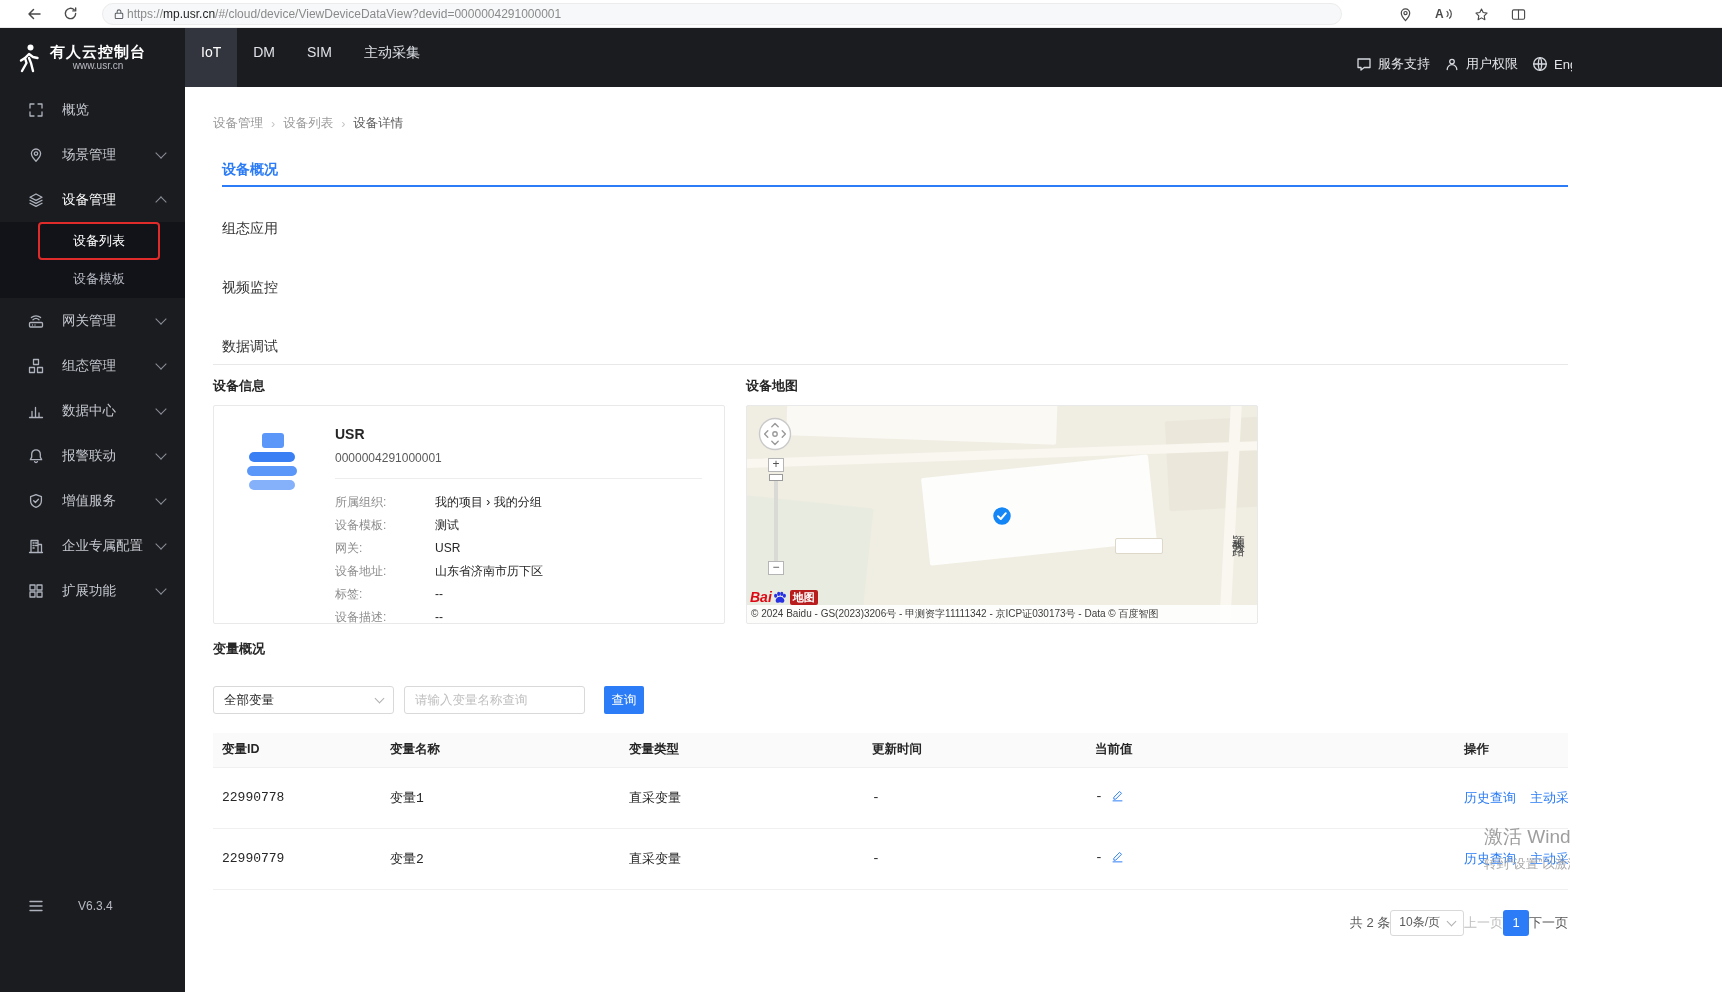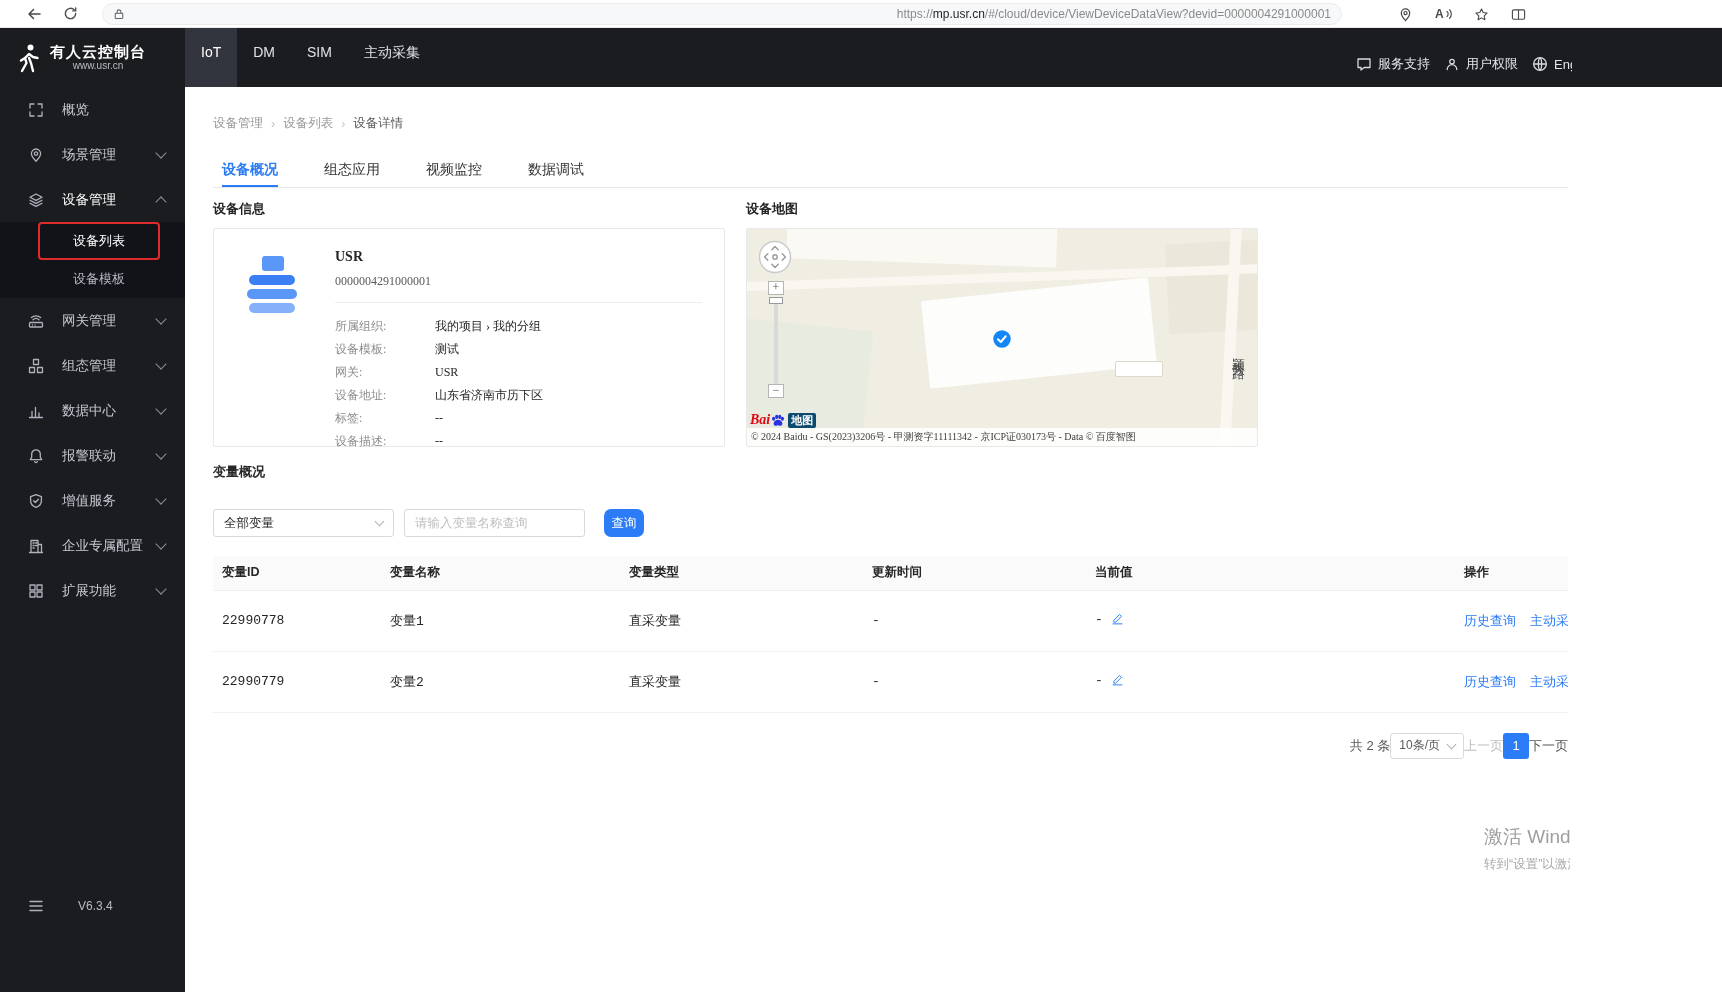--- a/index.html
+++ b/index.html
@@ -4,21 +4,21 @@
 <style>
   * { margin:0; padding:0; box-sizing:border-box; }
   html,body { background:#ddd; }
   body { font-family:"Liberation Sans","DejaVu Sans",sans-serif; }
   .screen { position:relative; width:1722px; height:992px; background:#fff; overflow:hidden; }
 
   
   .browser-bar { height:28px; background:#fff; border-bottom:1px solid #e9e9e9; display:flex; align-items:center; position:relative; }
   .bb-nav { display:flex; gap:21px; margin-left:26px; }
   .bb-ic { display:inline-flex; align-items:center; justify-content:center; color:#4a4a4a; cursor:pointer; }
-  .url-pill { margin-left:24px; height:22px; width:1240px; background:#f7f8fa; border:1px solid #ececec; border-radius:12px; display:flex; align-items:center; padding:0 10px; gap:2px; overflow:hidden;justify-content:space-between; }
+  .url-pill { margin-left:24px; height:22px; width:1240px; background:#f7f8fa; border:1px solid #ececec; border-radius:12px; display:flex; align-items:center; padding:0 10px; gap:2px; overflow:hidden; }
   .url-text { font-size:12px; white-space:nowrap; }
   .u-dim { color:#8a8a8a; }
   .u-host { color:#1f1f1f; }
   .bb-right { position:absolute; left:1398px; top:0; height:28px; display:flex; gap:22px; align-items:center; }
   .ra { font-size:12px; font-weight:bold; gap:2px; }
 
   
   .topnav { height:59px; background:#1b1c20; display:flex; align-items:stretch; color:#e3e5e9; position:relative; }
   .logo { width:185px; flex:none; display:flex; align-items:center; padding-left:14px; gap:8px; cursor:pointer; }
   .logo-title { display:block; font-size:15px; font-weight:bold; color:#fff; letter-spacing:1px; line-height:1.15; }
@@ -47,24 +47,24 @@
   .side-footer { position:absolute; top:812px; left:0; width:100%; display:flex; align-items:center; padding-left:28px; color:#b7bac3; font-size:12px; }
   .side-footer .ver { margin-left:34px; }
   .sf-ic { display:inline-flex; cursor:pointer; }
 
   
   .content { position:relative; flex:1; background:#fff; padding-left:28px; overflow:hidden; font-size:13px; color:#262626; }
   .breadcrumb { margin-top:28px; display:flex; gap:8px; align-items:center; color:#999; font-size:12.5px; }
   .breadcrumb .sep { color:#c4c4c4; }
   .breadcrumb .crumb { cursor:pointer; }
   .breadcrumb .crumb.current { color:#595959; cursor:default; }
-  .page-tabs { margin-top:22px; width:1355px; display:flex; gap:46px; padding-left:9px; border-bottom:1px solid #e8e8e8; }
+  .page-tabs { margin-top:22px; width:1355px; display:flex; gap:26px; padding-left:9px; border-bottom:1px solid #e8e8e8;flex-direction:column; }
   .ptab { height:33px; line-height:30px; font-size:14px; color:#333; cursor:pointer; }
   .ptab.active { color:#2b7cf6; font-weight:bold; border-bottom:2px solid #2b7cf6; }
-  .two-col { margin-top:12px; display:flex; gap:21px;font-family:Liberation Serif, serif; }
+  .two-col { margin-top:12px; display:flex; gap:21px; }
   .col { width:512px; flex:none; }
   .sec { font-size:13px; font-weight:bold; color:#262626; margin-bottom:10px; }
   .card { height:219px; border:1px solid #e9e9e9; border-radius:2px; }
 
   
   .device-card { display:flex; padding:19px 22px; }
   .d-icon { width:72px; flex:none; margin-right:27px; }
   .d-body { flex:1; min-width:0; }
   .d-name { font-size:14px; font-weight:bold; margin-top:1px; }
   .d-id { font-size:12px; color:#595959; margin-top:9px; }
@@ -87,31 +87,31 @@
   .m-pan { position:absolute; left:11px; top:11px; }
   .m-zoom { position:absolute; left:21px; top:52px; width:16px; text-align:center; }
   .zp { width:16px; height:14px; background:#fff; border:1px solid #b5b5b5; color:#555; font-size:12px; line-height:11px; cursor:pointer; }
   .zh { width:14px; height:7px; background:#fff; border:1px solid #9a9a9a; margin:2px auto 0; cursor:pointer; }
   .zt { width:4px; height:80px; background:#d9d9d6; margin:0 auto; }
   .m-pin { position:absolute; left:244px; top:99px; cursor:pointer; }
   .m-street { position:absolute; right:10px; top:118px; writing-mode:vertical-rl; font-size:13px; color:#4a4a4a; letter-spacing:5px; }
   .m-logo { position:absolute; left:3px; bottom:18px; display:flex; align-items:center; font-weight:bold; }
   .bai { color:#de0713; font-size:14px; font-style:italic; }
   .paw { display:inline-flex; margin:0 1px; }
-  .tag { background:#0c4a6e; color:#fff; font-size:11px; font-style:normal; padding:0 3px; border-radius:2px; margin-left:2px; }
+  .tag { background:#b91c1c; color:#fff; font-size:11px; font-style:normal; padding:0 3px; border-radius:2px; margin-left:2px; }
   .m-copy { position:absolute; left:0; right:0; bottom:0; background:rgba(255,255,255,0.85); font-size:10px; color:#3c3c3c; padding:2px 4px; white-space:nowrap; overflow:hidden; }
 
   
   .vh { margin-top:16px; margin-bottom:0; }
   .filter-row { margin-top:28px; display:flex; align-items:center; }
   .f-select { width:181px; height:28px; border:1px solid #d9d9d9; border-radius:3px; display:flex; align-items:center; justify-content:space-between; padding:0 10px; color:#262626; font-size:12.5px; margin-right:10px; cursor:pointer; background:#fff; }
   .chev-sm { width:7px; height:7px; border-right:1.3px solid #b0b0b0; border-bottom:1.3px solid #b0b0b0; transform:rotate(45deg); margin-top:-3px; flex:none; }
   .f-input { width:181px; height:28px; border:1px solid #d9d9d9; border-radius:3px; padding:0 10px; font-size:12.5px; color:#262626; margin-right:19px; outline:none; font-family:inherit; }
   .f-input::placeholder { color:#bfbfbf; }
-  .f-btn { width:40px; height:28px; background:#2b7cf6; color:#fff; border:none; border-radius:7px; font-size:12.5px; cursor:pointer; font-family:inherit; }
+  .f-btn { width:40px; height:28px; background:#2b7cf6; color:#fff; border:none; border-radius:2px; font-size:12.5px; cursor:pointer; font-family:inherit; }
 
   .var-table { margin-top:19px; width:1355px; border-collapse:collapse; table-layout:fixed; font-size:13px; color:#262626; }
   .var-table th { background:#fafafa; height:34px; text-align:left; padding:0 9px; font-weight:bold; font-size:12.5px; border-bottom:1px solid #f0f0f0; white-space:nowrap; overflow:hidden; }
   .var-table td { height:61px; padding:0 9px; border-bottom:1px solid #f0f0f0; white-space:nowrap; overflow:hidden;font-family:Liberation Mono, monospace; }
   .edit-ic { margin-left:8px; display:inline-block; vertical-align:-2px; cursor:pointer; }
   .op-link { color:#2b7cf6; margin-right:14px; text-decoration:none; cursor:pointer; }
 
   .pagination { width:1355px; margin-top:20px; display:flex; justify-content:flex-end; align-items:center; font-size:13px; color:#595959; }
   .pg-size { height:26px; border:1px solid #d9d9d9; border-radius:3px; padding:0 8px; display:flex; align-items:center; gap:8px; font-size:12px; cursor:pointer; background:#fff; }
   .pg-prev { color:#bfbfbf; cursor:default; }

